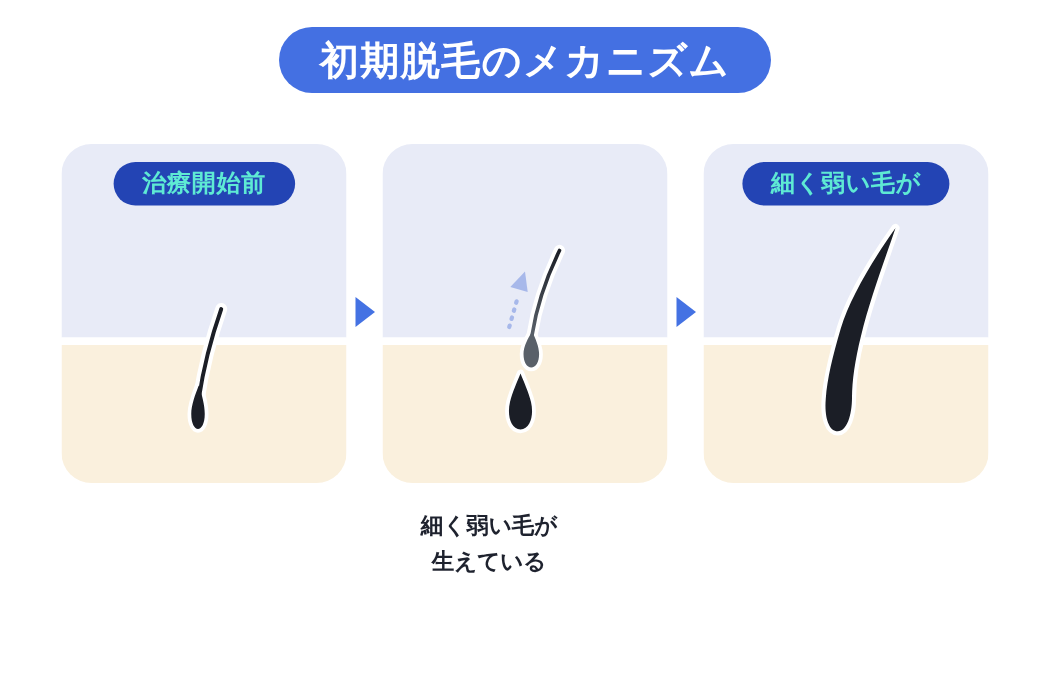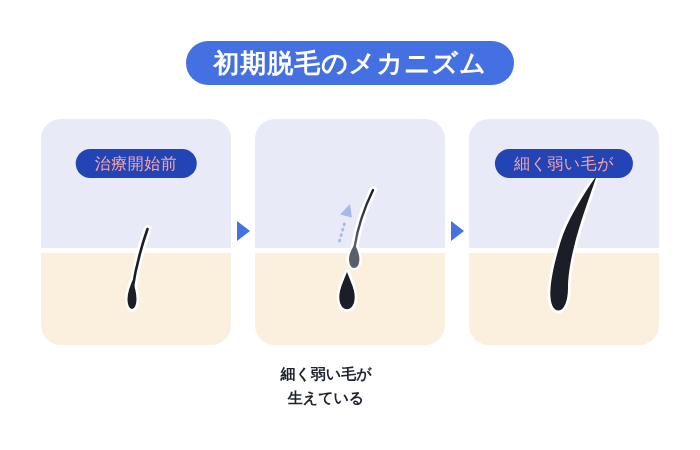--- a/index.html
+++ b/index.html
@@ -3,39 +3,39 @@
 <meta charset="utf-8">
 <style>
   html,body{margin:0;padding:0;}
   body{
     width:700px;height:450px;overflow:hidden;
     background:var(--page-bg,#fff);
     font-family:"Liberation Sans",sans-serif;
     -webkit-font-smoothing:antialiased;
   }
   
-  .title-row{display:flex;justify-content:center;margin-top:41px;}
+  .title-row{display:flex;justify-content:center;margin-top:18px;}
   .title-pill{
     background:var(--title-pill,#4470e2);
     color:#fff;font-size:26px;font-weight:700;letter-spacing:1px;
     line-height:30px;padding:7px 27px;border-radius:24px;white-space:nowrap;
   }
   
   .steps-row{display:flex;justify-content:center;align-items:flex-start;margin-top:34px;}
   .panel{
     position:relative;width:190px;height:226px;border-radius:20px;
     overflow:hidden;flex:0 0 auto;
   }
   .panel-sky{height:129px;background:var(--above-skin-bg,#e8ebf7);}
   .panel-line{height:5px;background:#ffffff;}
   .panel-skin{height:92px;background:var(--skin-bg,#faf0dd);}
   .pill-label{
-    position:absolute;top:30px;left:50%;transform:translateX(-50%);
-    background:var(--label-pill,#2344b4);color:#fca5a5;
-    font-size:16px;font-weight:400;letter-spacing:.5px;line-height:19px;
+    position:absolute;top:12px;left:50%;transform:translateX(-50%);
+    background:var(--label-pill,#2344b4);color:#5eead4;
+    font-size:16px;font-weight:700;letter-spacing:.5px;line-height:19px;
     padding:5px 19px;border-radius:16px;white-space:nowrap;z-index:3;
   }
   .hair-svg{position:absolute;inset:0;width:190px;height:226px;z-index:2;}
   
   .arrow-col{
     width:24px;flex:0 0 auto;display:flex;justify-content:center;
   }
   .tri-right{
     margin-top:102px;width:0;height:0;
     border-top:10px solid transparent;border-bottom:10px solid transparent;

